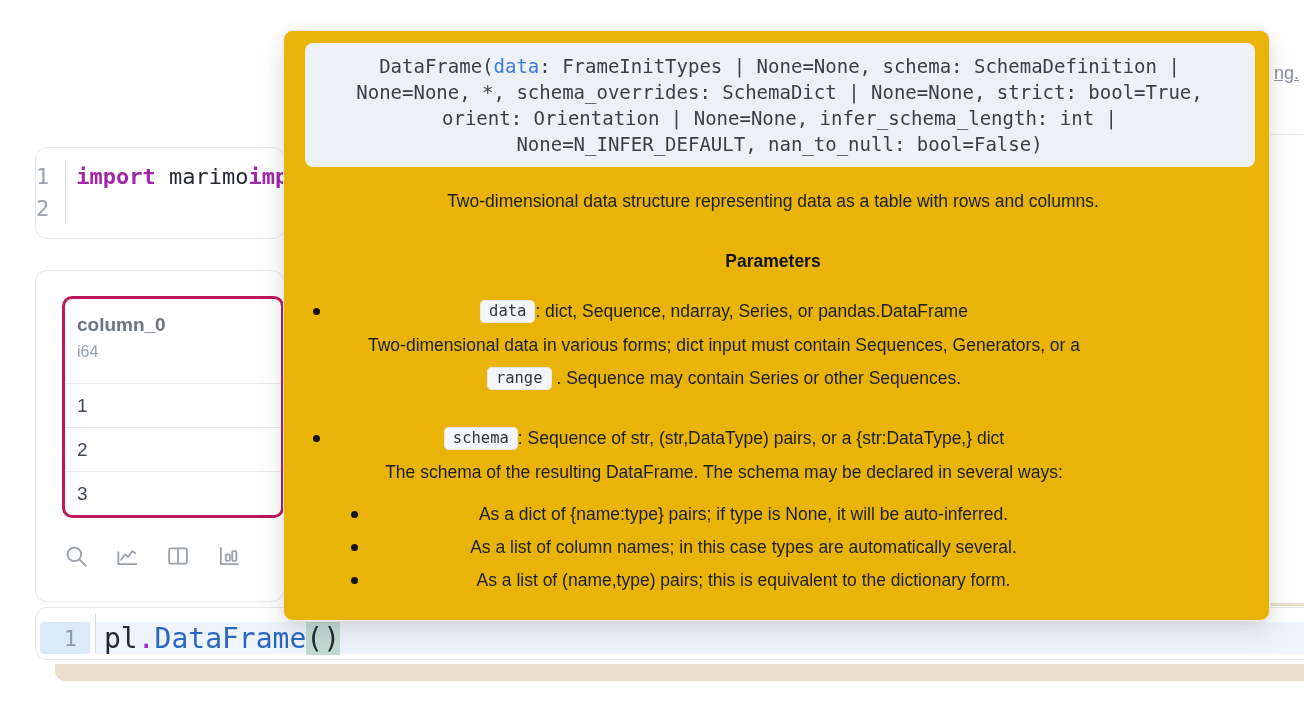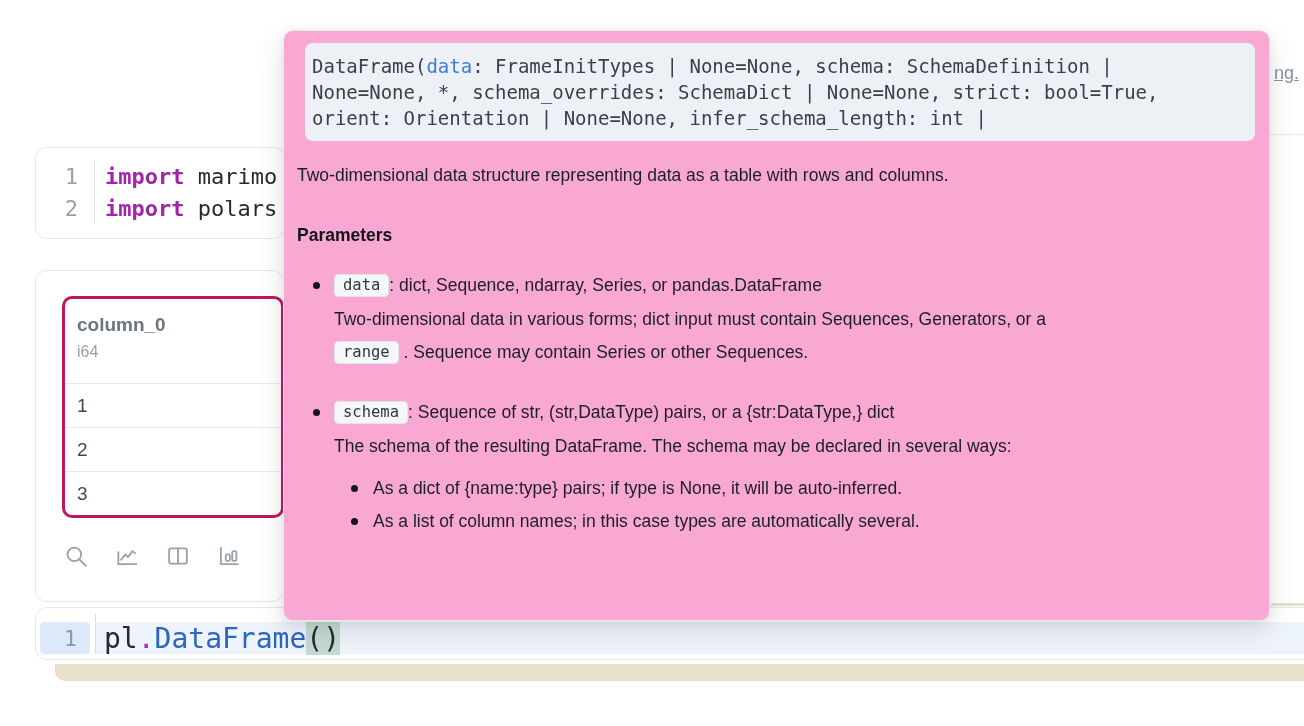--- a/index.html
+++ b/index.html
@@ -14,21 +14,21 @@
   .bg-divider{position:absolute;left:1270px;top:134px;width:34px;height:1px;background:#e7e9ec;}
   .tan-edge-fragment{position:absolute;left:1271px;top:603px;width:33px;height:3px;background:#e8e0ca;}
 
   
   .cell{position:absolute;background:#fff;border:1px solid #e7e8ea;border-radius:12px;box-sizing:border-box;}
 
   
   .cell-imports{left:35px;top:147px;width:250px;height:92px;padding-top:12px;}
   .code-grid{display:flex;}
   .gutter-col{width:58px;border-right:1px solid #dcdfe4;display:flex;flex-direction:column;}
-  .code-col{display:flex;flex-direction:column;padding-left:10px;}
+  .code-col{display:flex;flex-direction:row;padding-left:10px;}
   .code-row{height:32px;display:flex;align-items:center;font-size:22px;color:#24292f;white-space:pre;}
   .gutter-num{height:32px;display:flex;align-items:center;justify-content:flex-end;
     padding-right:16px;font-size:22px;color:#9aa2ad;}
   .kw{color:#a125a8;font-weight:bold;}
 
   
   .cell-output{left:35px;top:270px;width:249px;height:332px;}
   .df-table{position:absolute;left:26px;top:25px;width:222px;border:3px solid #be185d;
     border-radius:10px;background:#fff;box-sizing:border-box;overflow:hidden;}
   .df-head{padding:15px 12px 12px 12px;height:57px;box-sizing:content-box;}
@@ -51,24 +51,24 @@
     border-radius:4px;display:flex;align-items:center;justify-content:flex-end;
     padding-right:13px;box-sizing:border-box;font-size:22px;color:#8f99a6;}
   .editor-code{position:absolute;left:68px;top:14px;height:32px;display:flex;align-items:center;
     font-size:28px;white-space:pre;}
   .tok-obj{color:#24292f;}
   .tok-dot{color:#a52ac6;}
   .tok-method{color:#2b66c0;}
   .tok-paren{color:#24292f;background:#c5dad3;}
 
   
-  .tooltip{position:absolute;left:283px;top:30px;width:987px;height:591px;background:#f9a8d4;
+  .tooltip{position:absolute;left:283px;top:30px;width:987px;height:591px;background:#eab308;
     border:1px solid #e6e8ec;border-radius:10px;box-sizing:border-box;
     box-shadow:0 10px 28px rgba(60,64,72,.14),0 2px 8px rgba(60,64,72,.08);
-    padding:12px 20px 12px 10px;overflow:hidden;z-index:10;}
+    padding:12px 20px 12px 10px;overflow:hidden;z-index:10;text-align:center;}
   .sig-box{margin-left:11px;width:950px;box-sizing:border-box;background:#edf1f6;
     border-radius:8px;padding:10px 8px 10px 7px;}
   .sig-line{font-size:19px;line-height:26px;color:#3b4048;white-space:pre;}
   .sig-param{color:#3b7dd8;}
   .doc-desc{margin:22px 0 0 3px;font-size:17.5px;line-height:24px;color:#1b1f24;}
   .doc-h{margin:38px 0 0 3px;font-size:17.5px;line-height:20px;font-weight:bold;color:#111417;}
   .param-list{list-style:none;margin:24px 0 17px 0;padding:0;}
   .param-li{position:relative;padding-left:40px;margin:0 0 26px 0;font-size:17.5px;line-height:33px;}
   .param-li:last-child{margin-bottom:0;}
   .param-li > .dot{position:absolute;left:19px;top:13px;width:7px;height:7px;border-radius:50%;background:#111417;}
@@ -156,20 +156,21 @@
     <div class="ln-chip mono">1</div>
     <div class="editor-code mono"><span class="tok-obj">pl</span><span class="tok-dot">.</span><span class="tok-method">DataFrame</span><span class="tok-paren">()</span></div>
   </div>
 
   <div class="tooltip">
 
     <div class="sig-box">
       <div class="sig-line mono"><span>DataFrame(</span><span class="sig-param">data</span><span>: FrameInitTypes | None=None, schema: SchemaDefinition |</span></div>
       <div class="sig-line mono">None=None, *, schema_overrides: SchemaDict | None=None, strict: bool=True,</div>
       <div class="sig-line mono">orient: Orientation | None=None, infer_schema_length: int |</div>
+      <div class="sig-line mono">None=N_INFER_DEFAULT, nan_to_null: bool=False)</div>
     </div>
 
     <div class="doc-desc">Two-dimensional data structure representing data as a table with rows and columns.</div>
 
     <div class="doc-h">Parameters</div>
 
     <ul class="param-list">
       <li class="param-li">
         <span class="dot"></span>
         <div class="li-body">
@@ -182,20 +183,23 @@
         <div class="li-body">
           <span class="chip">schema</span><span>: Sequence of str, (str,DataType) pairs, or a {str:DataType,} dict</span>
           <div class="li-body"><span>The schema of the resulting DataFrame. The schema may be declared in several ways:</span></div>
           <ul class="ways-list">
             <li class="ways-li">
               <span class="dot"></span><span>As a dict of {name:type} pairs; if type is None, it will be auto-inferred.</span>
             </li>
             <li class="ways-li">
               <span class="dot"></span><span>As a list of column names; in this case types are automatically several.</span>
             </li>
+            <li class="ways-li">
+              <span class="dot"></span><span>As a list of (name,type) pairs; this is equivalent to the dictionary form.</span>
+            </li>
           </ul>
         </div>
       </li>
     </ul>
 
   </div>
 
 </div>
 
 </body></html>

